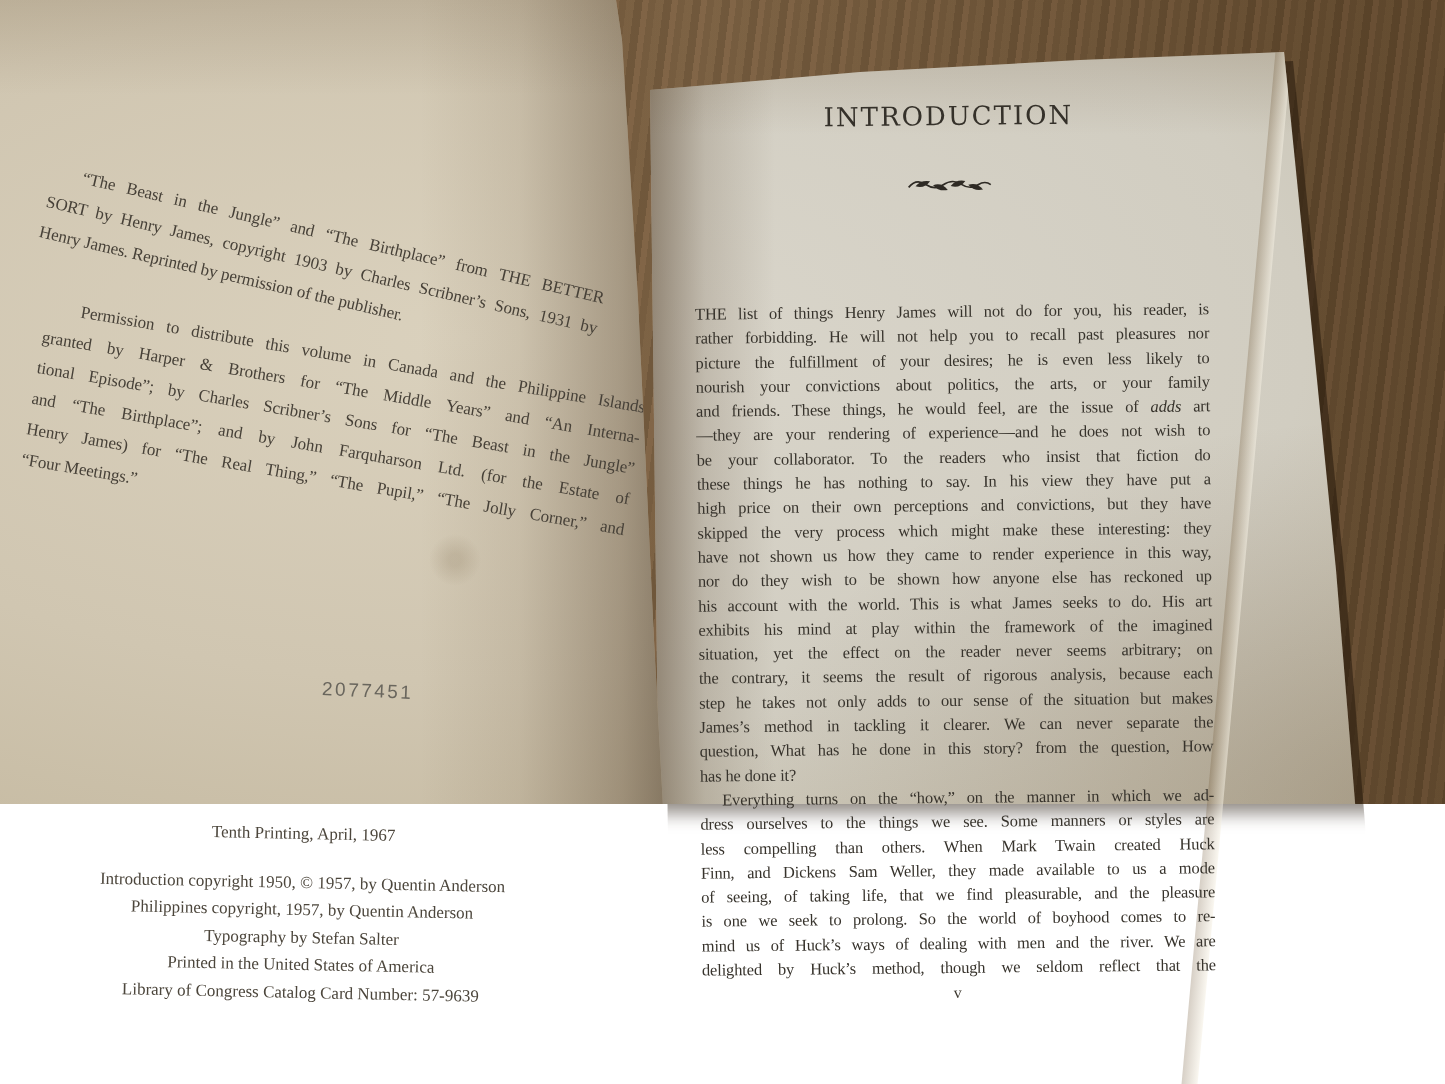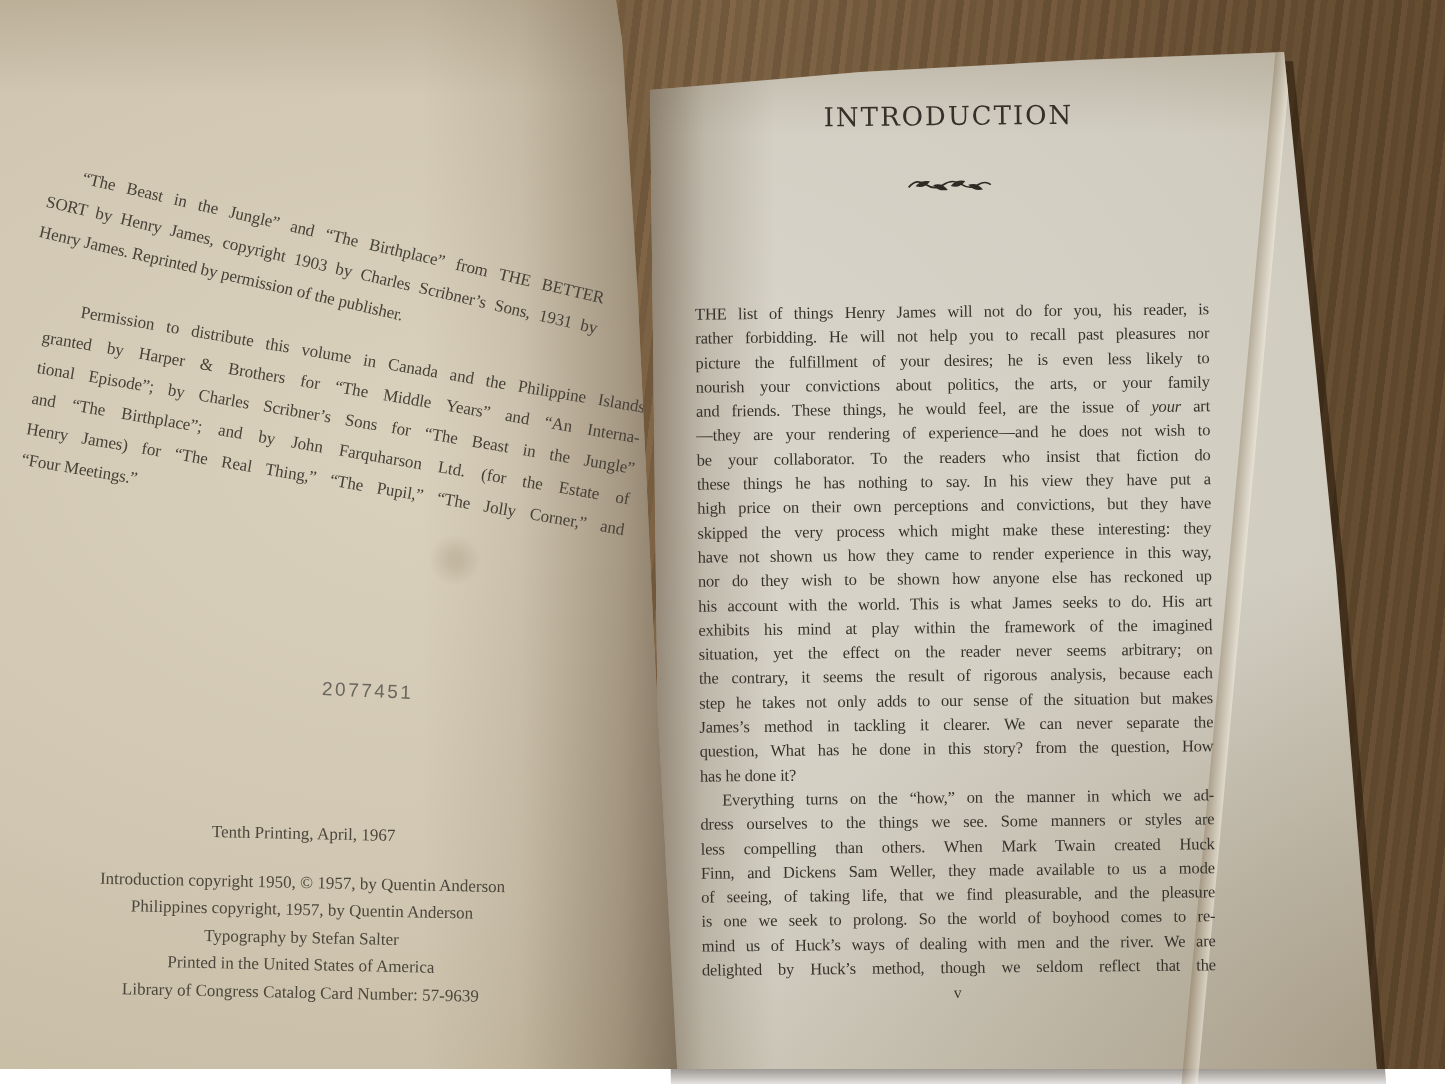--- a/index.html
+++ b/index.html
@@ -1,17 +1,17 @@
 <!DOCTYPE html>
 <html><head>
 <meta charset="utf-8">
 <style>
   html,body{margin:0;padding:0;width:1445px;height:1084px;overflow:hidden;
     font-family:"Liberation Serif",serif;}
-  .scene{position:relative;width:1445px;height:1069px;
+  .scene{position:relative;width:1445px;height:804px;
     background:
       linear-gradient(100deg, rgba(0,0,0,.10), rgba(255,255,255,.06) 45%, rgba(0,0,0,.14) 85%),
       repeating-linear-gradient(97deg,#7a5c3c 0 6px,#6e5334 6px 13px,#80624147 13px 21px,#684e30 21px 29px),
       #715636;}
   .page{position:absolute;inset:0;}
   
   .left-page{z-index:3;
     clip-path:polygon(0 0,616px 0,622px 40px,638px 300px,654px 640px,668px 900px,678px 1084px,0 1084px);
     background:radial-gradient(ellipse at 32% 42%, #dad1bd 0%, #d0c6b1 52%, #c2b69c 100%);}
   .left-page .shading{position:absolute;inset:0;background:
@@ -83,21 +83,21 @@
           <path d="M46 10 q6 -7 15 -5 q-6 8 -15 5z" fill="#2e2a24"></path>
           <path d="M64 9 q6 7 15 5 q-6 -8 -15 -5z" fill="#2e2a24"></path>
         </svg>
       </div>
       <div class="rp-body">
         <div class="para">
             <div class="tline">THE list of things Henry James will not do for you, his reader, is</div>
             <div class="tline">rather forbidding. He will not help you to recall past pleasures nor</div>
             <div class="tline">picture the fulfillment of your desires; he is even less likely to</div>
             <div class="tline">nourish your convictions about politics, the arts, or your family</div>
-            <div class="tline">and friends. These things, he would feel, are the issue of <i>your</i> art</div>
+            <div class="tline">and friends. These things, he would feel, are the issue of <i>adds</i> art</div>
             <div class="tline">—they are your rendering of experience—and he does not wish to</div>
             <div class="tline">be your collaborator. To the readers who insist that fiction do</div>
             <div class="tline">these things he has nothing to say. In his view they have put a</div>
             <div class="tline">high price on their own perceptions and convictions, but they have</div>
             <div class="tline">skipped the very process which might make these interesting: they</div>
             <div class="tline">have not shown us how they came to render experience in this way,</div>
             <div class="tline">nor do they wish to be shown how anyone else has reckoned up</div>
             <div class="tline">his account with the world. This is what James seeks to do. His art</div>
             <div class="tline">exhibits his mind at play within the framework of the imagined</div>
             <div class="tline">situation, yet the effect on the reader never seems arbitrary; on</div>

